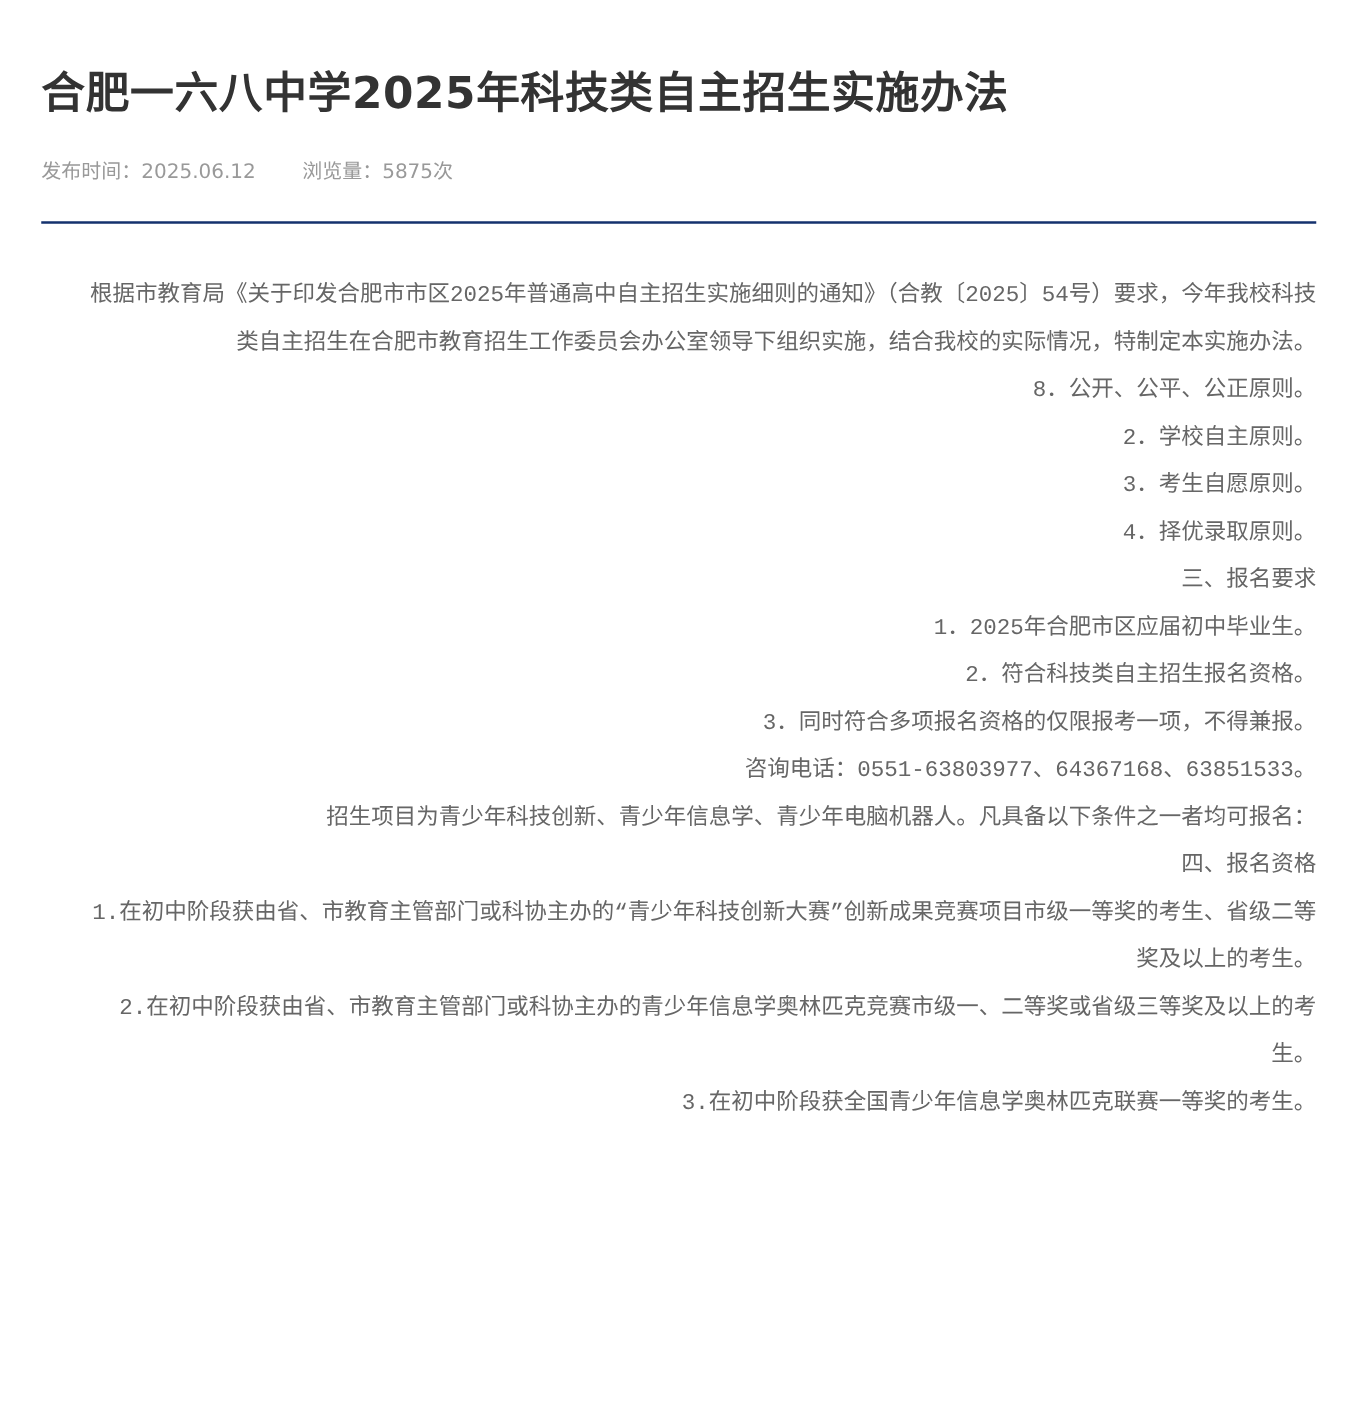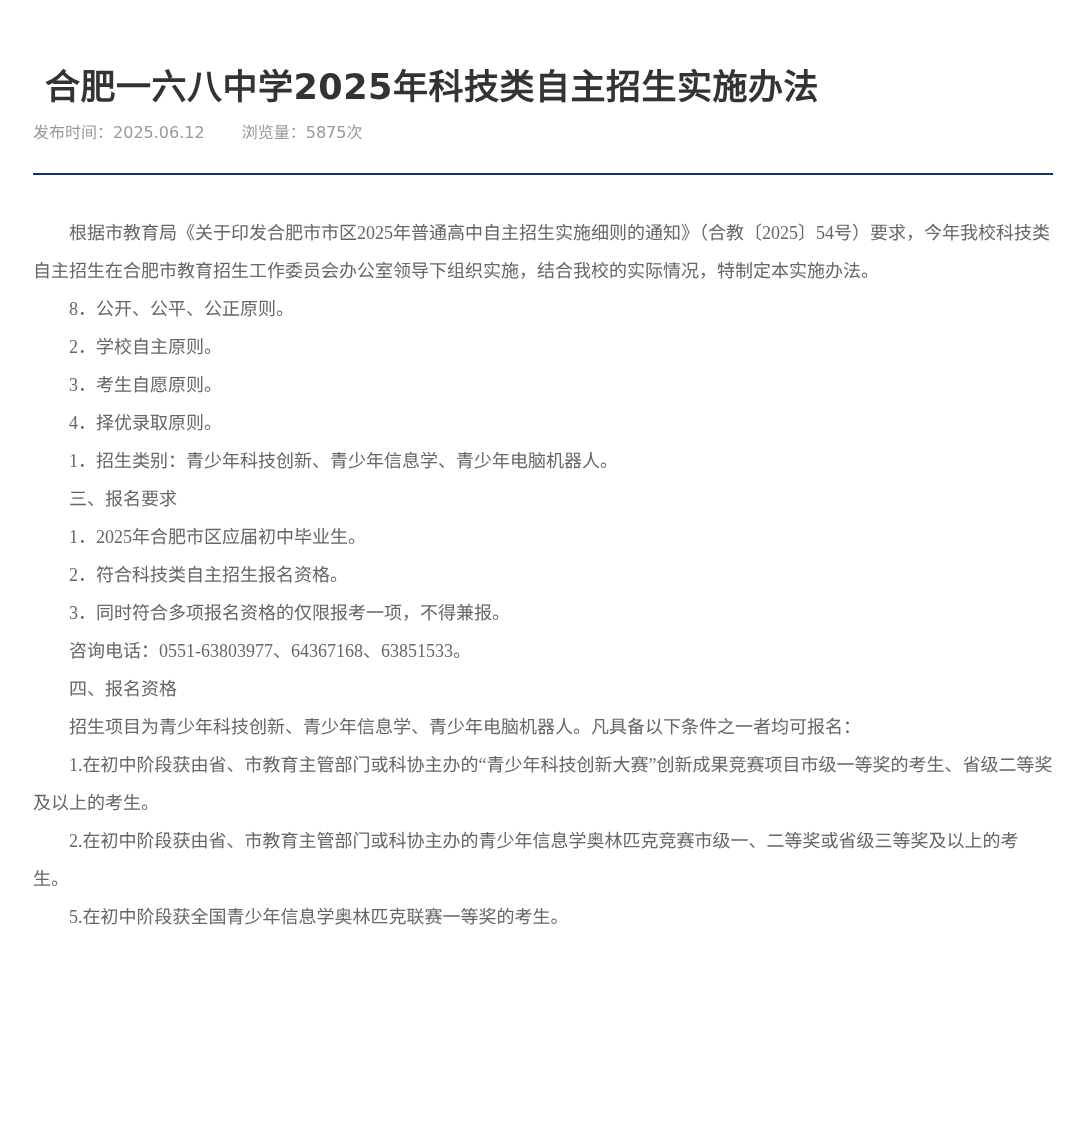--- a/index.html
+++ b/index.html
@@ -8,48 +8,50 @@
     width: 1086px;
     min-height: 1129px;
     font-family: "DejaVu Sans", "Liberation Sans", sans-serif;
     -webkit-font-smoothing: antialiased;
   }
   .page {
     width: 1086px;
     padding: 52px 33px 20px 33px;
   }
   .page-title {
-    margin: 12px;
+    margin: 0;
     font-size: 35px;
     line-height: 46px;
     font-weight: 700;
     color: #333333;
     letter-spacing: 0.5px;
     font-family: "DejaVu Sans", "Liberation Sans", sans-serif;
   }
   .meta-row {
+    margin-top: 28px;
     font-size: 16px;
     line-height: 21px;
     color: #999999;
     font-family: "DejaVu Sans", "Liberation Sans", sans-serif;
   }
   .meta-item { display: inline-block; }
   .meta-item + .meta-item { margin-left: 32px; }
   .divider {
     border: none;
     height: 2px;
     background: #14326e;
     margin: 30px 0 0 0;
   }
   .article {
     margin-top: 39px;
     font-size: 18px;
     line-height: 38px;
     color: #666666;
-    font-family: Liberation Serif, serif;
+    font-family: Liberation Mono, monospace;
+    text-align: right;
   }
   .article p {
     margin: 0;
     padding: 0;
     text-indent: 2em;
   }
 </style>
 </head>
 <body>
 
@@ -63,26 +65,25 @@
   </div>
 
   <hr class="divider">
 
   <div class="article">
     <p>根据市教育局《关于印发合肥市市区2025年普通高中自主招生实施细则的通知》（合教〔2025〕54号）要求，今年我校科技类自主招生在合肥市教育招生工作委员会办公室领导下组织实施，结合我校的实际情况，特制定本实施办法。</p>
     <p>8．公开、公平、公正原则。</p>
     <p>2．学校自主原则。</p>
     <p>3．考生自愿原则。</p>
     <p>4．择优录取原则。</p>
-    <p>1．招生类别：青少年科技创新、青少年信息学、青少年电脑机器人。</p>
     <p>三、报名要求</p>
     <p>1．2025年合肥市区应届初中毕业生。</p>
     <p>2．符合科技类自主招生报名资格。</p>
     <p>3．同时符合多项报名资格的仅限报考一项，不得兼报。</p>
     <p>咨询电话：0551-63803977、64367168、63851533。</p>
+    <p>招生项目为青少年科技创新、青少年信息学、青少年电脑机器人。凡具备以下条件之一者均可报名：</p>
     <p>四、报名资格</p>
-    <p>招生项目为青少年科技创新、青少年信息学、青少年电脑机器人。凡具备以下条件之一者均可报名：</p>
     <p>1.在初中阶段获由省、市教育主管部门或科协主办的“青少年科技创新大赛”创新成果竞赛项目市级一等奖的考生、省级二等奖及以上的考生。</p>
     <p>2.在初中阶段获由省、市教育主管部门或科协主办的青少年信息学奥林匹克竞赛市级一、二等奖或省级三等奖及以上的考生。</p>
-    <p>5.在初中阶段获全国青少年信息学奥林匹克联赛一等奖的考生。</p>
+    <p>3.在初中阶段获全国青少年信息学奥林匹克联赛一等奖的考生。</p>
   </div>
 
 </div>
 
 </body></html>

